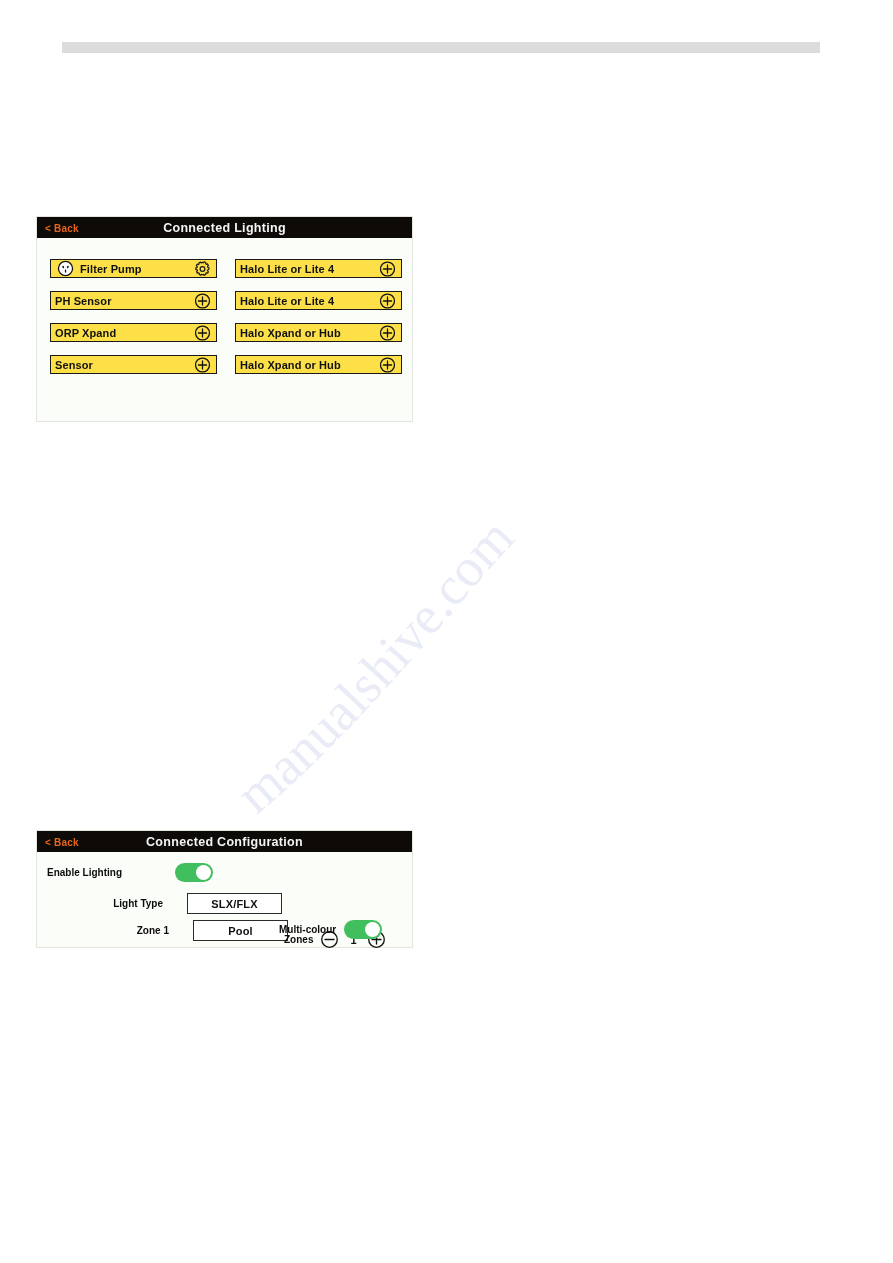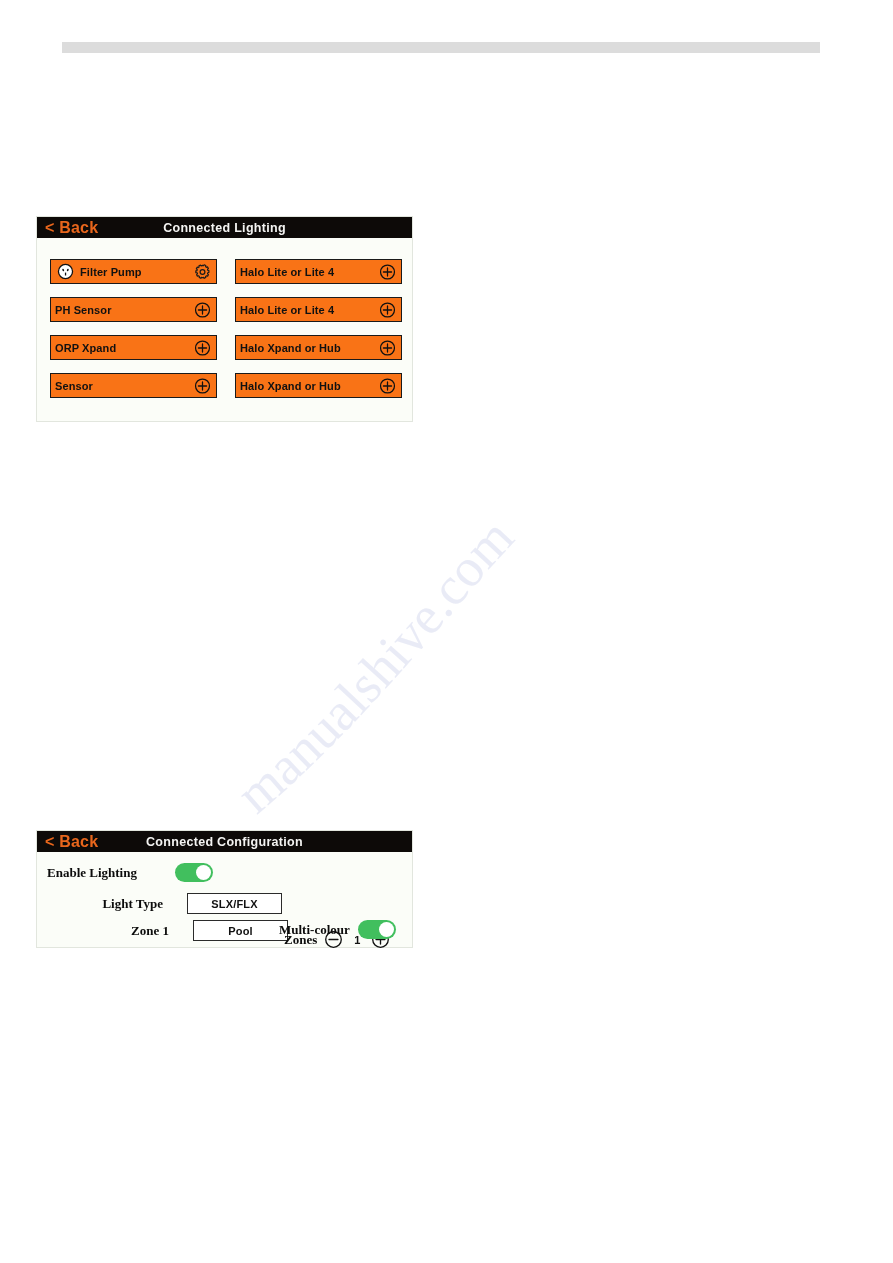--- a/index.html
+++ b/index.html
@@ -38,21 +38,21 @@
     background: #0d0a08;
     display: flex;
     align-items: center;
   }
   .back-link {
     position: absolute;
     left: 8px;
     top: 50%;
     transform: translateY(-50%);
     color: #e8661c;
-    font-size: 16px;
+    font-size: 10px;
     font-weight: 600;
     letter-spacing: .2px;
     white-space: nowrap;
   }
   .screen-title {
     width: 100%;
     text-align: center;
     color: #f4f4f2;
     font-size: 12.5px;
     font-weight: 600;
@@ -72,22 +72,22 @@
     left: 13px;
     top: 42px;
     width: 352px;
     display: grid;
     grid-template-columns: 167px 167px;
     column-gap: 18px;
     row-gap: 13px;
   }
   .device-btn {
     position: relative;
-    height: 25px;
-    background: #f97316;
+    height: 19px;
+    background: #fde047;
     border: 1.6px solid #1a1a1a;
     box-sizing: border-box;
     display: flex;
     align-items: center;
     padding: 0 4px;
   }
   .device-label {
     font-size: 11px;
     font-weight: 700;
     color: #111111;
@@ -115,25 +115,24 @@
     top: 830px;
     width: 377px;
     height: 118px;
   }
   .lc-row {
     position: absolute;
     display: flex;
     align-items: center;
   }
   .lc-label {
-    font-size: 13px;
+    font-size: 10px;
     font-weight: 700;
     color: #0c0c0c;
     white-space: nowrap;
-    font-family: Liberation Serif, serif;
   }
   .lc-label.right { text-align: right; }
 
   #row-enable-lighting { left: 10px; top: 32px; }
   #row-enable-lighting .lc-label { width: 120px; text-align: left; }
 
   #row-light-type { left: 4px; top: 62px; }
   #row-light-type .lc-label { width: 122px; text-align: right; }
 
   #row-zone1 { left: 10px; top: 89px; }

